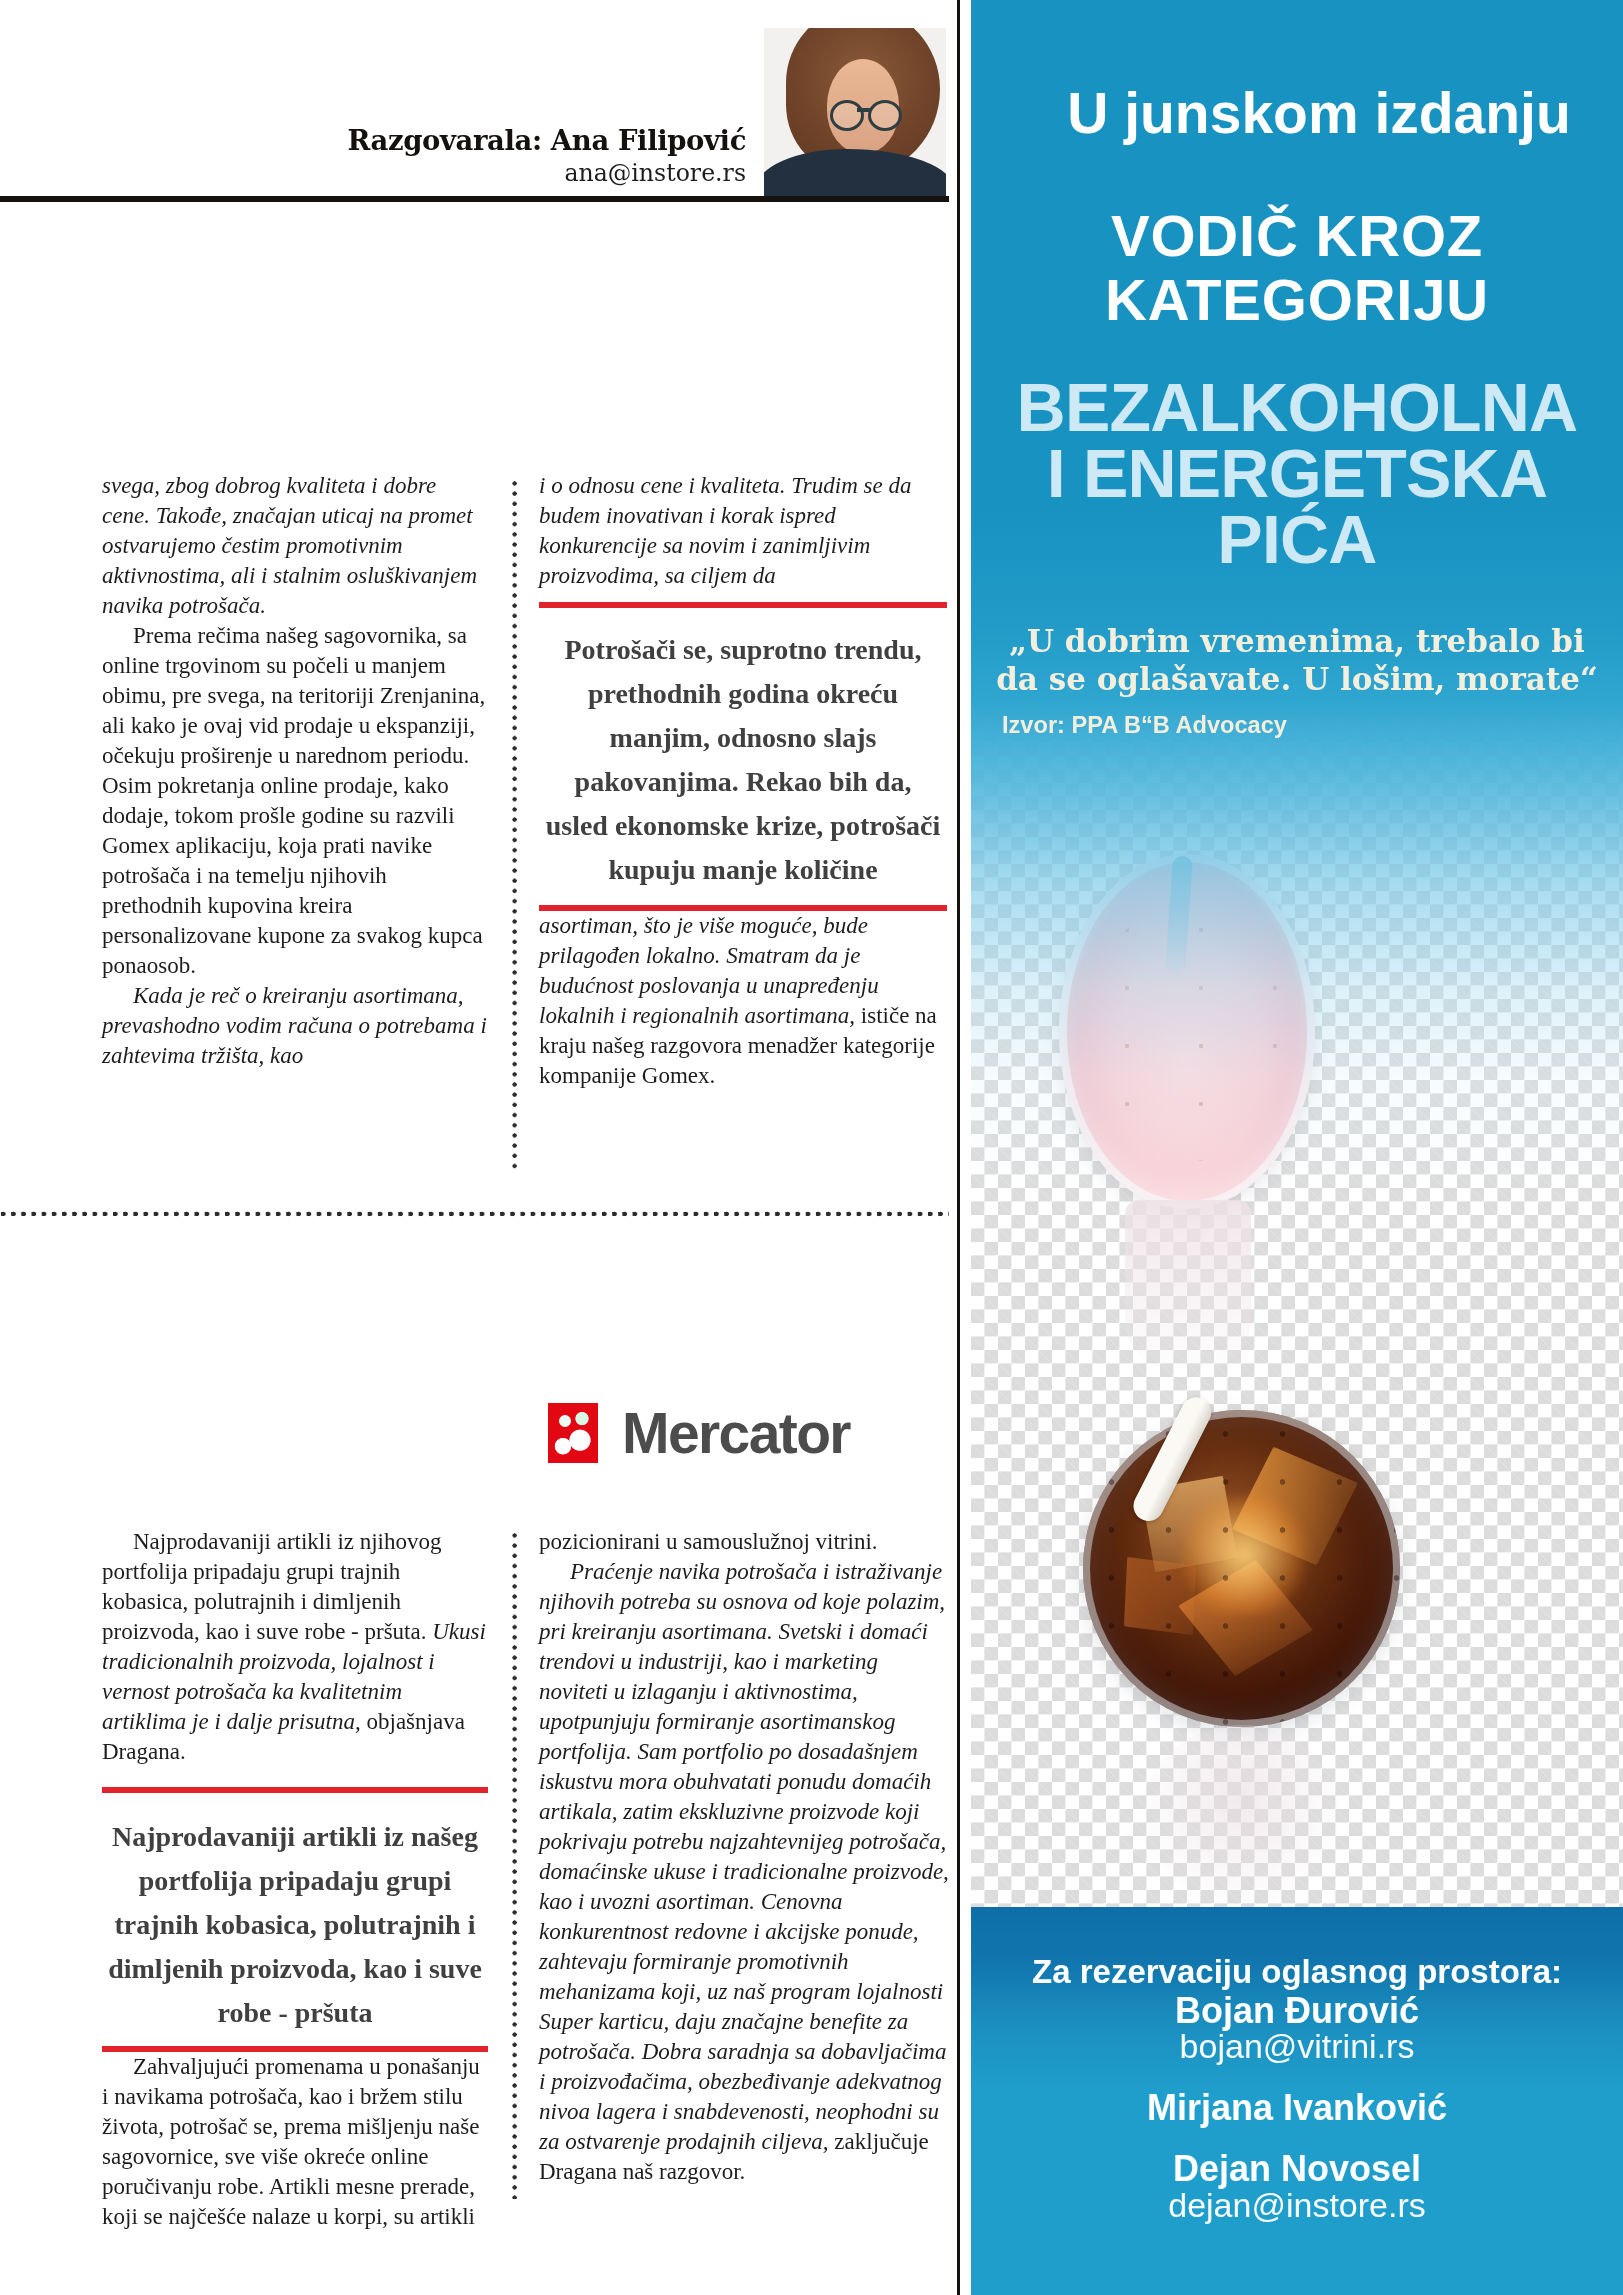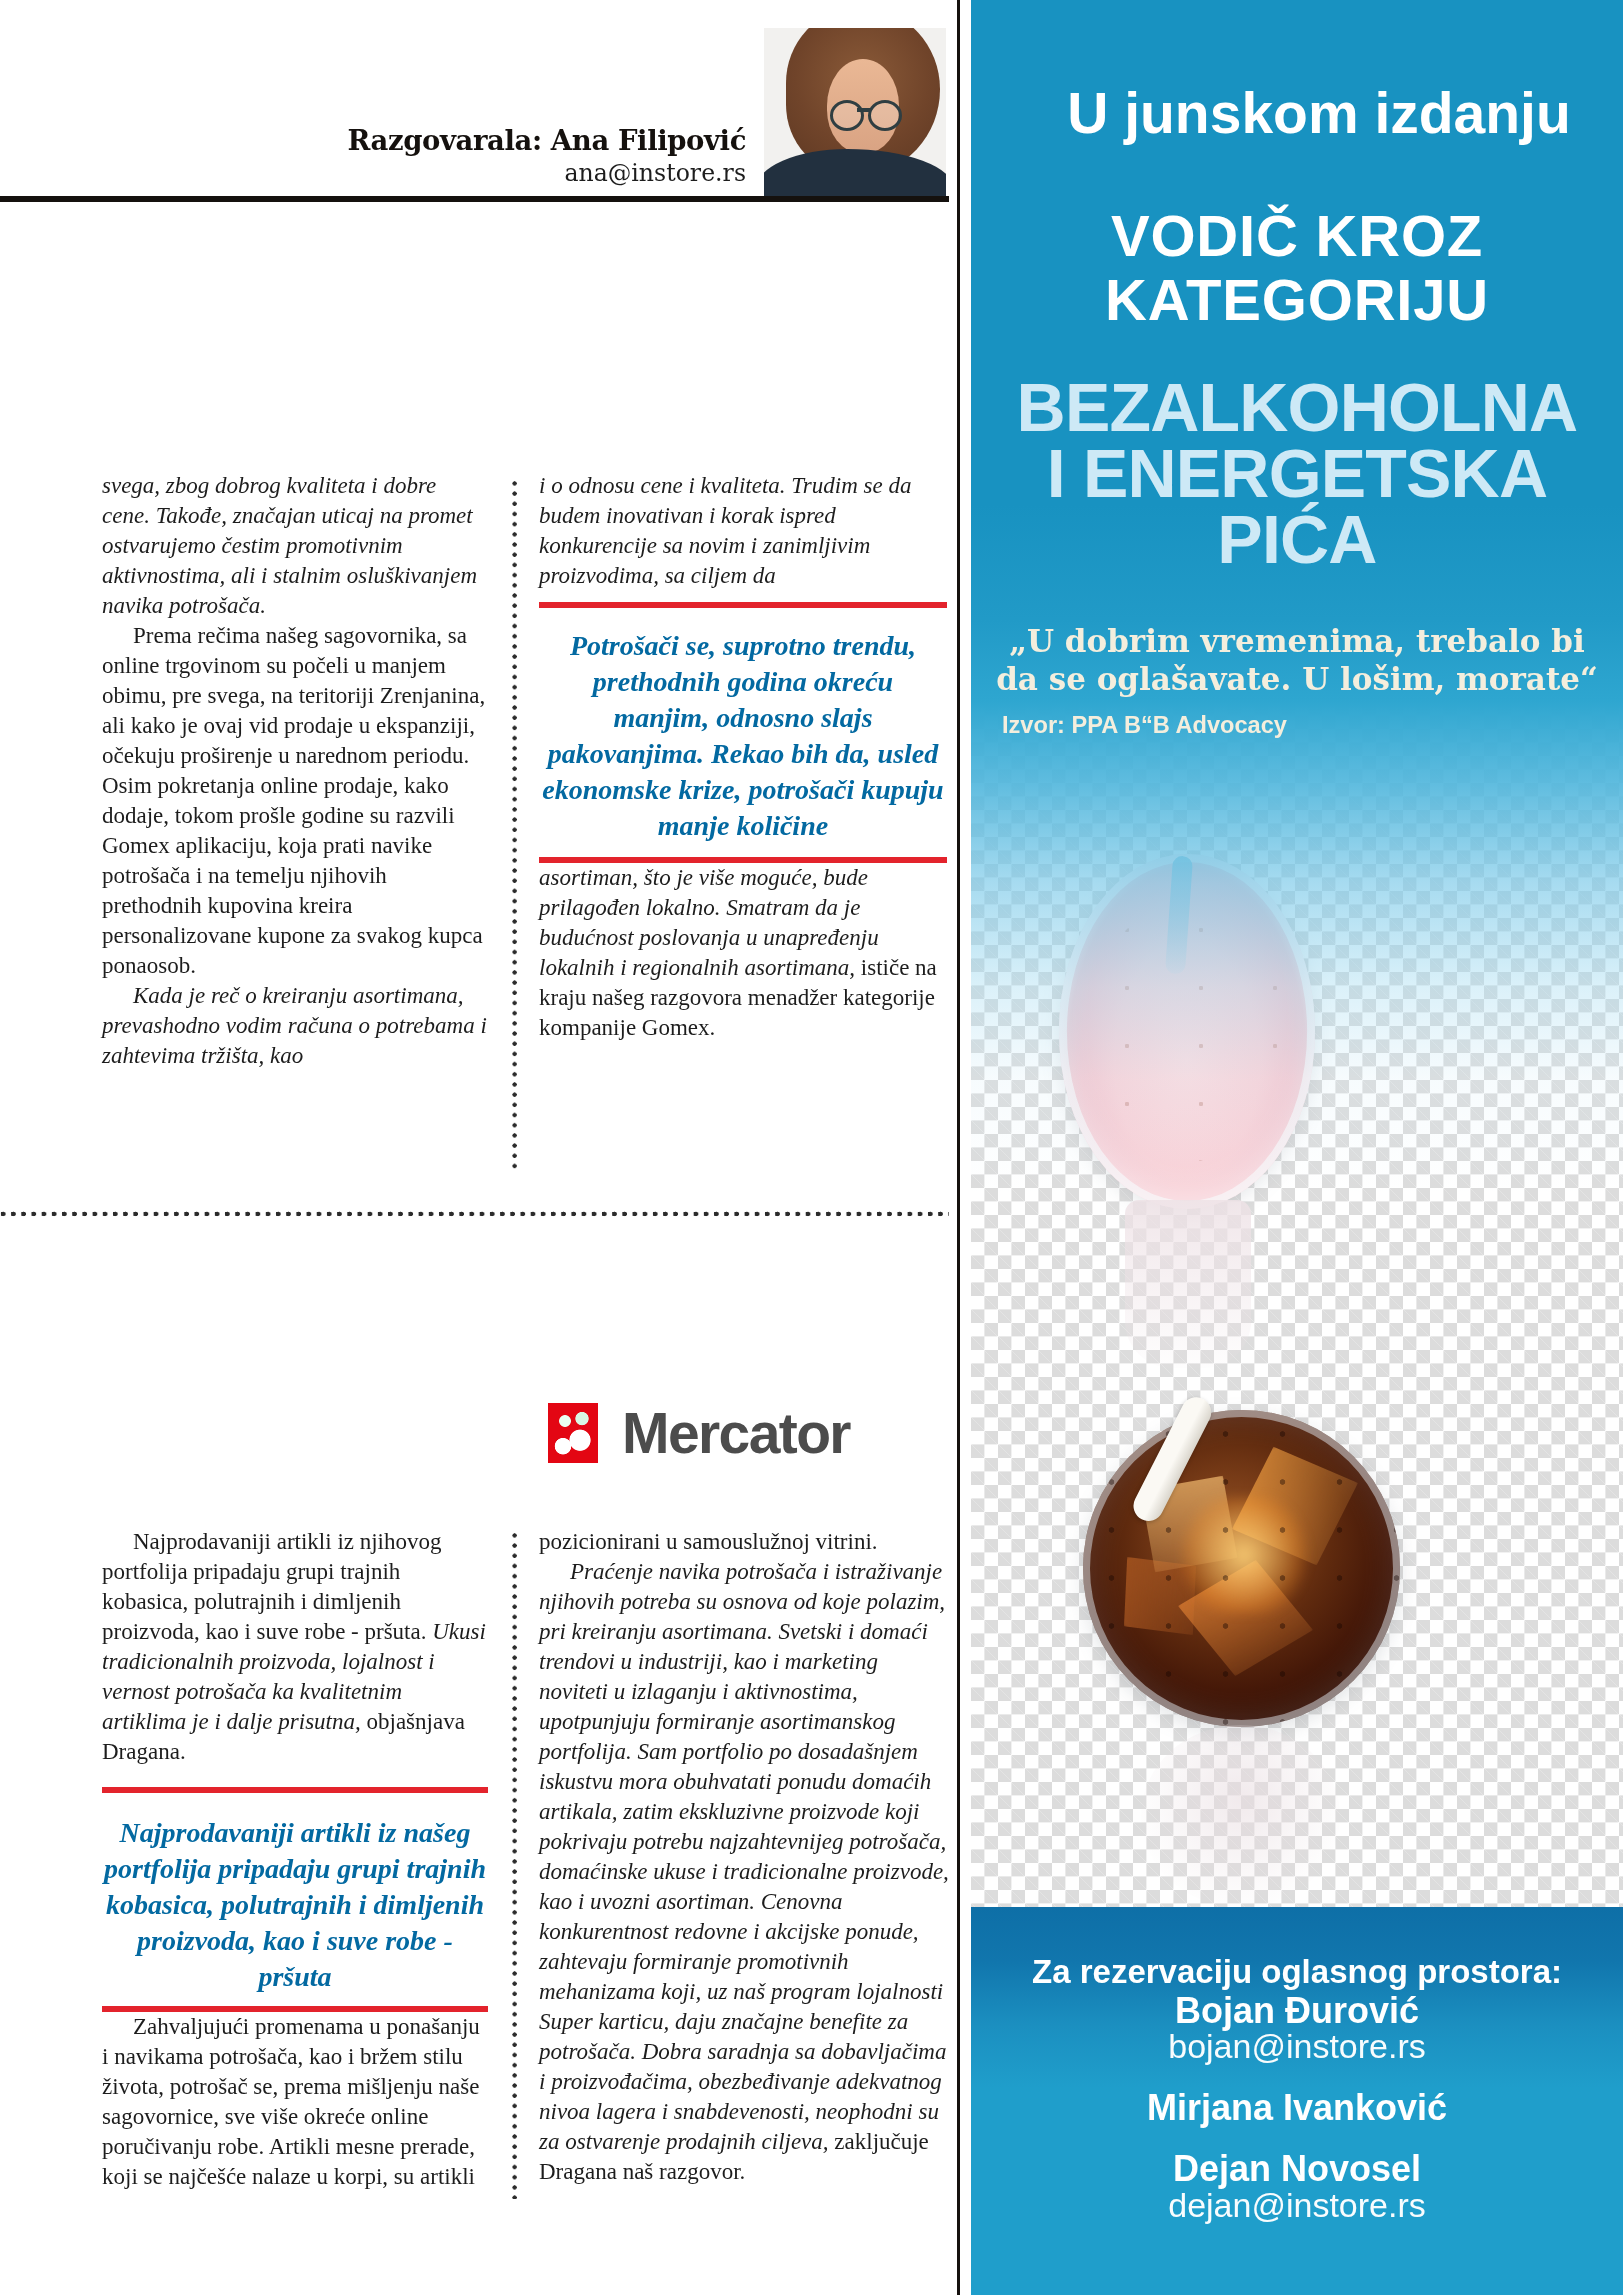--- a/index.html
+++ b/index.html
@@ -54,22 +54,22 @@
   .colA1{left:102px;top:471px;width:386px;}
   .colB1{left:539px;top:471px;width:408px;}
   .colA2{left:102px;top:1527px;width:386px;}
   .colB2{left:539px;top:1527px;width:410px;}
   .col p{margin:0;}
   .it{font-style:italic;}
   .ind{text-indent:31px;}
   .mt14{margin-top:11px;}.mt30{margin-top:23.6px;}
   .mt54{margin-top:42px;}.mt100{margin-top:79px;}.mt44{margin-top:35px;}
 
-  .pullquote{border-top:6.3px solid #e3232c;border-bottom:6.3px solid #e3232c;color:#0369a1;
-       font-style:italic;font-weight:700;text-align:center;font-size:28px;line-height:36px;}
+  .pullquote{border-top:6.3px solid #e3232c;border-bottom:6.3px solid #e3232c;color:#404040;
+       font-weight:700;text-align:center;font-size:28px;line-height:44px;}
   .pq-mid{margin:11px 0 0 0;padding:20.4px 3.1px 12.6px;}
   .pq-low{margin:20.4px 0 0 0;padding:22px 1.6px 11px;}
 
   .vdot{position:absolute;width:4.7px;background-image:radial-gradient(circle at 2.4px 2.4px,#2b2b2b 1.9px,transparent 2.3px);
        background-size:4.7px 10.2px;background-repeat:repeat-y;}
   .vdot1{left:512px;top:481px;height:690px;}
   .vdot2{left:512px;top:1533px;height:666px;}
   .hdot{position:absolute;left:0;top:1211px;width:949px;height:6.3px;
        background-image:radial-gradient(circle at 3.1px 3.1px,#2b2b2b 2.3px,transparent 2.7px);
        background-size:10.2px 6.3px;background-repeat:repeat-x;}
@@ -229,21 +229,21 @@
     <div class="sb-text sb-title">BEZALKOHOLNA
 I ENERGETSKA
 PIĆA</div>
     <div class="sb-text sb-quote">„U dobrim vremenima, trebalo bi
 da se oglašavate. U lošim, morate“</div>
     <div class="sb-source">Izvor: PPA B“B Advocacy</div>
 
     <div class="bottom">
       <div class="booking">Za rezervaciju oglasnog prostora:</div>
       <div class="c-name first">Bojan Đurović</div>
-      <div class="c-email">bojan@instore.rs</div>
+      <div class="c-email">bojan@vitrini.rs</div>
       <div class="c-name next">Mirjana Ivanković</div>
       <div class="c-name next">Dejan Novosel</div>
       <div class="c-email">dejan@instore.rs</div>
     </div>
   </div>
 
 </div>
 
 
 </body></html>

